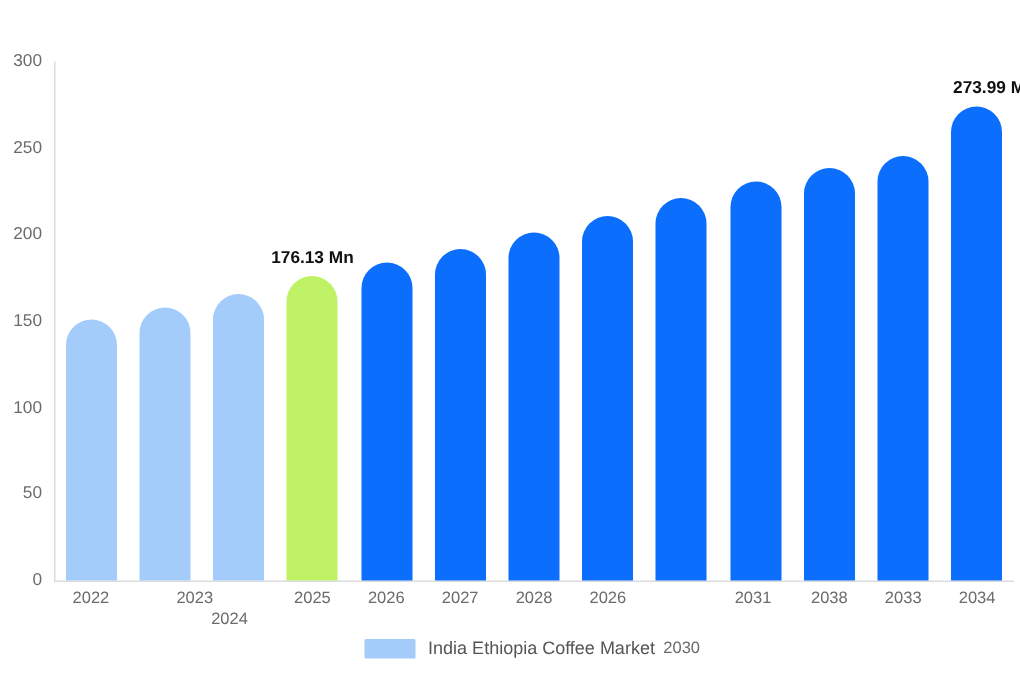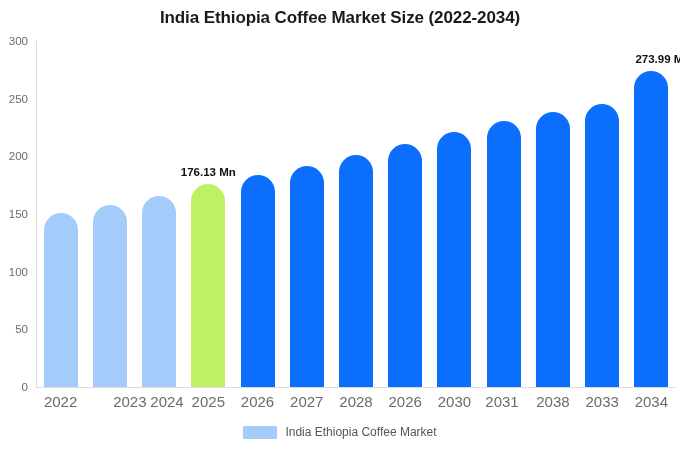--- a/index.html
+++ b/index.html
@@ -109,21 +109,21 @@
     left: auto;
     right: -22px;
     transform: none;
   }
 
   
   .x-tick {
     position: absolute;
     top: 352px;
     text-align: center;
-    font-size: 15px;
+    font-size: 11px;
     color: #6b6b6b;
     transform: translateX(-50%);
     white-space: nowrap;
   }
 
   
   .legend {
     position: absolute;
     left: 0;
     top: 425px;
@@ -141,21 +141,20 @@
   .legend-label {
     font-size: 12px;
     color: #555555;
   }
 </style>
 </head>
 <body>
 
 <div id="chart-root">
 
-  <div class="chart-title">India Ethiopia Coffee Market Size (2022-2034)</div>
 
   <div class="plot-area">
     <div class="y-axis-line"></div>
     <div class="x-axis-line"></div>
     <div class="bars-layer" id="bars-layer">
         <div class="bar-slot" style="left: 0px; width: 49.2308px;">
           <div class="bar" style="height: 174.153px; background: rgb(163, 204, 251);"></div>
         </div>
         <div class="bar-slot" style="left: 49.2308px; width: 49.2308px;">
           <div class="bar" style="height: 181.65px; background: rgb(163, 204, 251);"></div>
@@ -203,27 +202,27 @@
         <div class="y-tick" style="top: 288.333px;">50</div>
         <div class="y-tick" style="top: 230.667px;">100</div>
         <div class="y-tick" style="top: 173px;">150</div>
         <div class="y-tick" style="top: 115.333px;">200</div>
         <div class="y-tick" style="top: 57.6667px;">250</div>
         <div class="y-tick" style="top: 0px;">300</div>
       </div>
     <div id="x-ticks-layer">
         <div class="x-tick" style="left: 24.6154px;">2022</div>
         <div class="x-tick" style="left: 73.8462px; margin-left: 20px;">2023</div>
-        <div class="x-tick" style="left: 131px;">2024</div>
+        <div class="x-tick" style="left: 117px; margin-top: 14px;">2024</div>
         <div class="x-tick" style="left: 172.308px;">2025</div>
         <div class="x-tick" style="left: 221.538px;">2026</div>
         <div class="x-tick" style="left: 270.769px;">2027</div>
         <div class="x-tick" style="left: 320px;">2028</div>
         <div class="x-tick" style="left: 369.231px;">2026</div>
-        <div class="x-tick" style="left: 418.462px;">2030</div>
+        <div class="x-tick" style="left: 418.462px; margin-top: 33px;">2030</div>
         <div class="x-tick" style="left: 450px; margin-left: 16px;">2031</div>
         <div class="x-tick" style="left: 516.923px;">2038</div>
         <div class="x-tick" style="left: 566.154px;">2033</div>
         <div class="x-tick" style="left: 615.385px;">2034</div>
       </div>
   </div>
 
   <div class="legend">
     <span class="legend-swatch" id="legend-swatch-0" style="background: rgb(163, 204, 251);"></span>
     <span class="legend-label">India Ethiopia Coffee Market</span>

